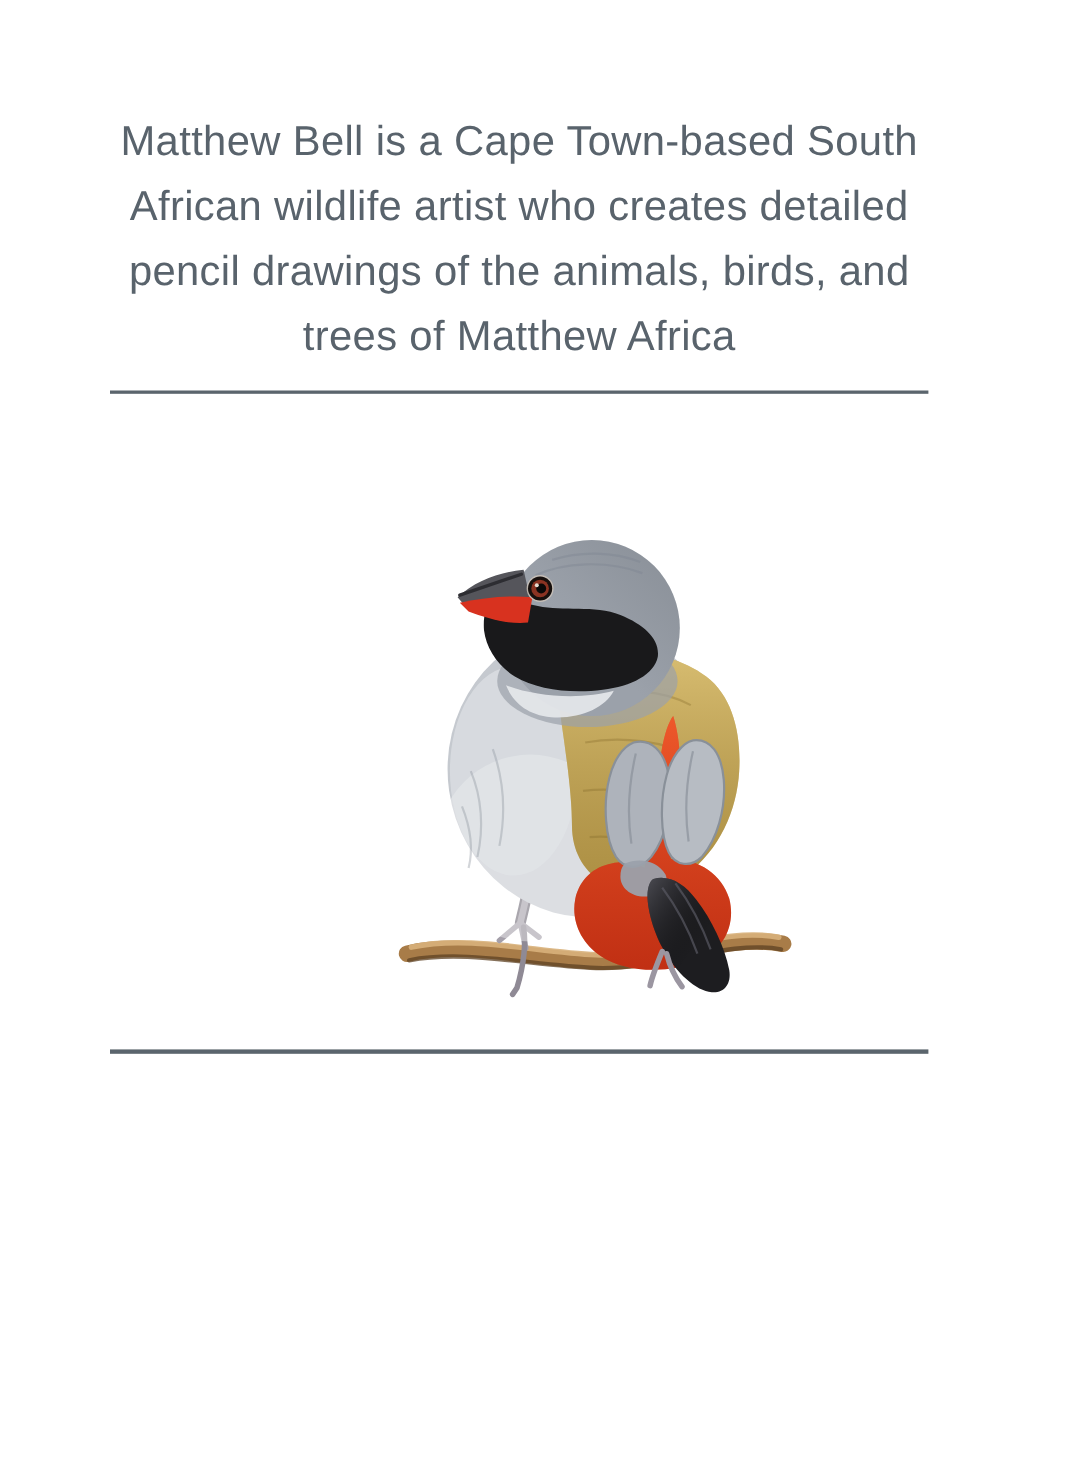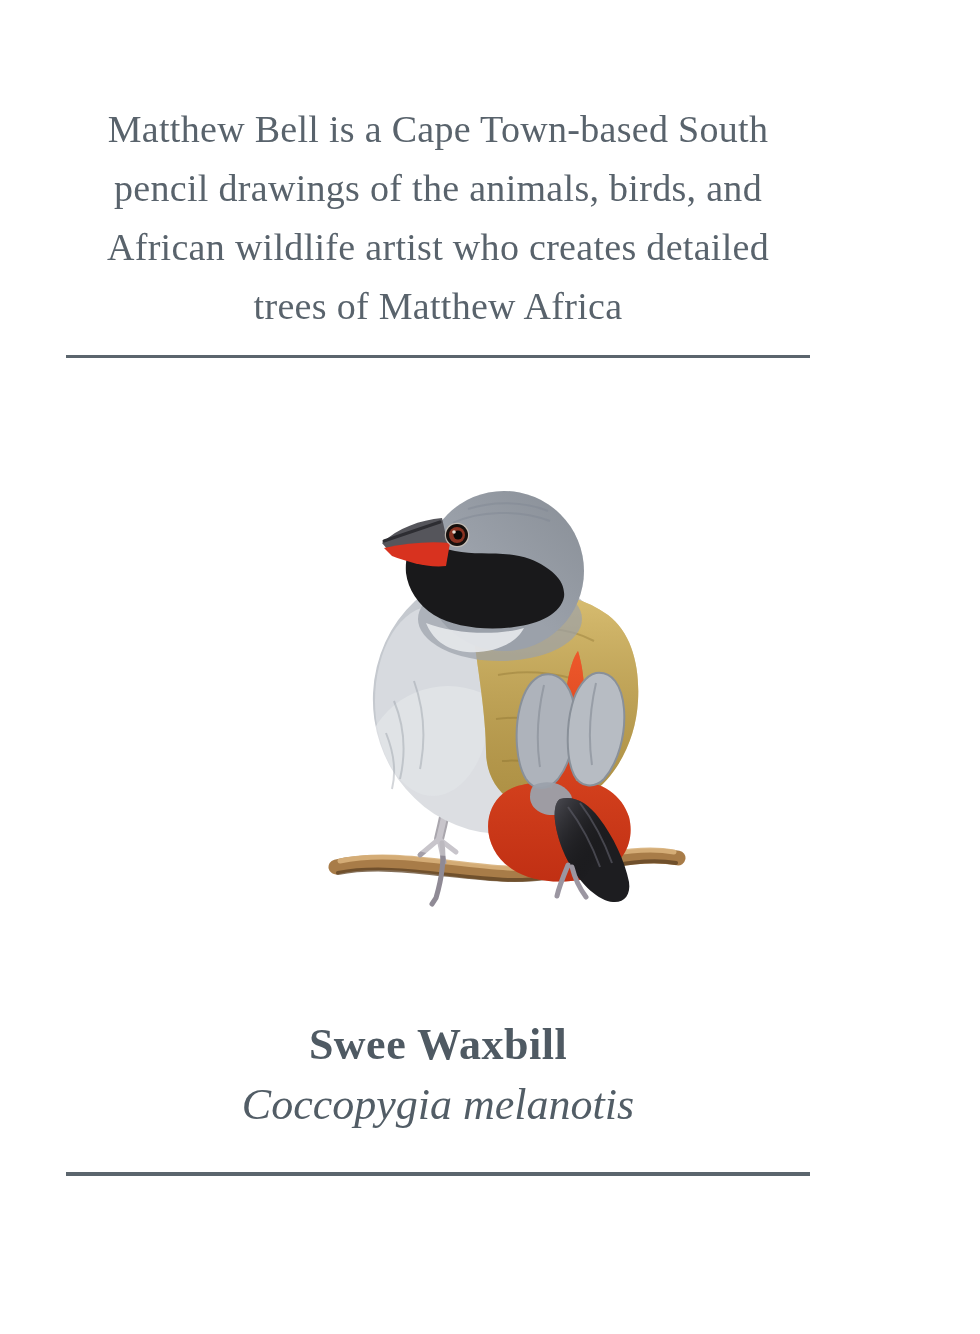--- a/index.html
+++ b/index.html
@@ -2,22 +2,23 @@
 <html><head>
 <meta charset="utf-8">
 <title>Swee Waxbill</title>
 <style>
   html,body{margin:0;padding:0;background:#ffffff;}
   .card{
     position:relative;
     width:876px;height:1334px;
     background:#ffffff;
     overflow:hidden;
-    font-family:Liberation Serif, serif;
+    font-family:Liberation Sans, sans-serif;
     color:#59636c;
+    padding-left:34px;
   }
   .intro{
     padding-top:100px;
     text-align:center;
     font-size:38px;
     line-height:59px;
     letter-spacing:.3px;
   }
   .intro .line{white-space:nowrap;}
   .divider{
@@ -49,22 +50,22 @@
   .code b{font-weight:700;color:#4f5a63;}
   .code .val{margin-left:11px;}
 </style>
 </head>
 <body>
 
 <div class="card">
 
   <div class="intro">
     <div class="line">Matthew Bell is a Cape Town-based South</div>
+    <div class="line">African wildlife artist who creates detailed</div>
     <div class="line">pencil drawings of the animals, birds, and</div>
-    <div class="line">African wildlife artist who creates detailed</div>
     <div class="line">trees of Matthew Africa</div>
   </div>
 
   <div class="divider top"></div>
 
   <div class="figure">
     <svg viewBox="0 0 360 440" width="360" height="440" role="img" aria-label="Colored pencil drawing of a Swee Waxbill perched on a branch">
       <defs>
         <linearGradient id="gShade" x1="1" y1="0" x2="0" y2="1">
           <stop offset="0" stop-color="#6a7077" stop-opacity="0.38"></stop>
@@ -153,21 +154,17 @@
           <circle cx="129" cy="64" r="11.5" fill="none" stroke="#cfc6ba" stroke-width="1.5" opacity="0.8"></circle>
           <circle cx="129" cy="64" r="11" fill="#17100d"></circle>
           <circle cx="129" cy="64" r="8" fill="#8a3322"></circle>
           <circle cx="130" cy="64" r="4.5" fill="#0b0908"></circle>
           <circle cx="126" cy="61" r="1.8" fill="#e8ddd2"></circle>
         </g>
       </g>
     </svg>
   </div>
 
-  <div class="names">
-    <h1 class="common">Swee Waxbill</h1>
-    <h2 class="sci">Coccopygia melanotis</h2>
-  </div>
 
   <div class="divider bottom"></div>
 
 
 </div>
 
 </body></html>

